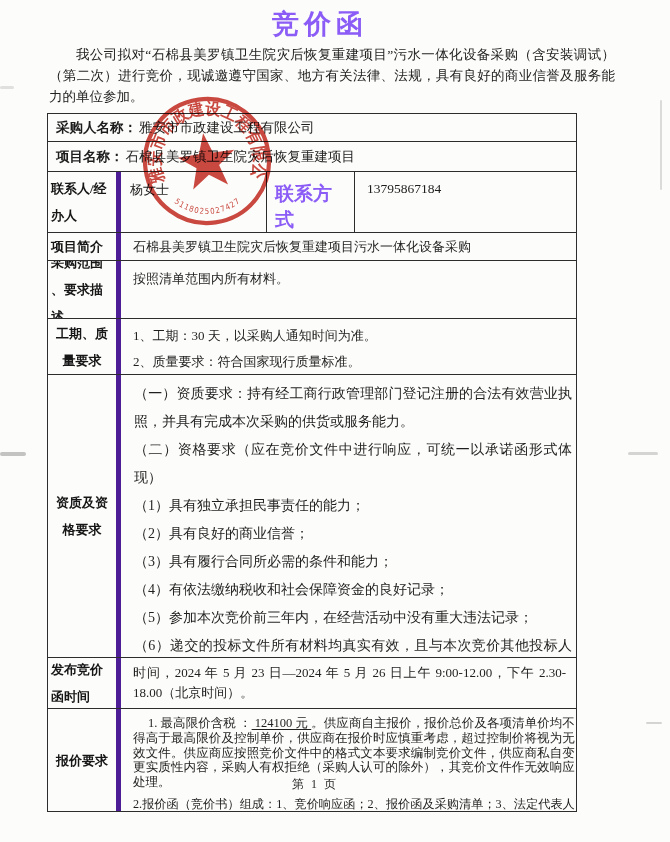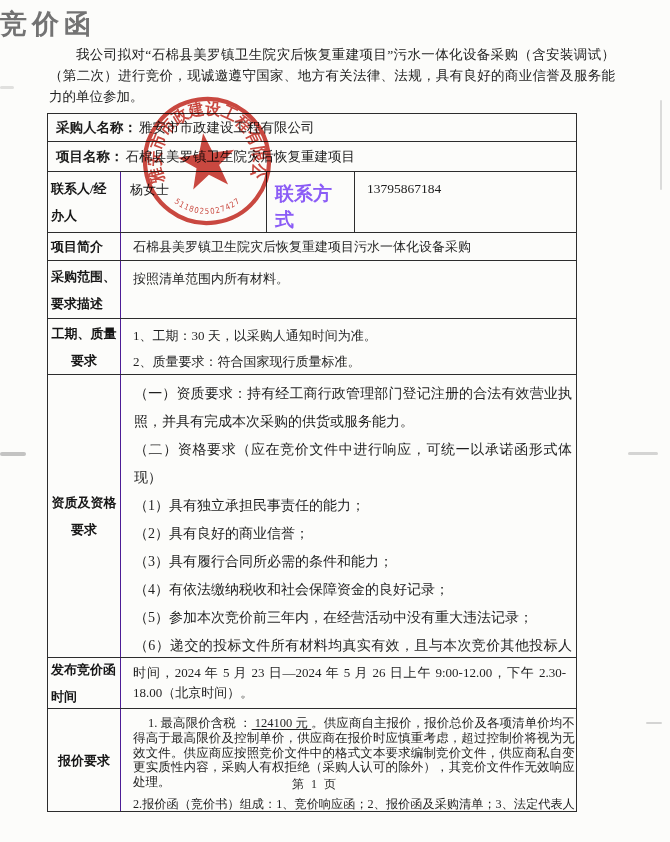--- a/index.html
+++ b/index.html
@@ -4,22 +4,23 @@
 <style>
   html,body{margin:0;padding:0;background:#e8e8e6;}
   .page{
     position:relative;width:670px;height:842px;margin:0 auto;
     background:#fcfcfa;overflow:hidden;
     font-family:"Liberation Serif","DejaVu Serif",serif;
     color:#1d1d1d;
   }
   .title{
     position:absolute;top:6px;left:0;width:640px;margin:0;
+    text-align:center;
     font-family:"Liberation Sans","DejaVu Sans",sans-serif;
-    font-weight:bold;font-size:27px;letter-spacing:5px;color:#737373;
+    font-weight:bold;font-size:27px;letter-spacing:5px;color:#8b5cf6;
   }
   .intro{
     position:absolute;top:44px;left:49px;width:566px;margin:0;
     font-size:13.5px;line-height:21px;text-align:justify;text-indent:2em;
     color:#222;
   }
   
   .btable{
     position:absolute;left:47px;top:113px;width:530px;
     border:1.5px solid #2d2d2d;box-sizing:border-box;background:transparent;
@@ -27,21 +28,21 @@
   .trow{display:flex;border-bottom:1px solid #2d2d2d;box-sizing:border-box;overflow:hidden;}
   .trow:last-child{border-bottom:none;}
   .h-r1{height:30px}.h-r2{height:28px}.h-r3{height:61px}.h-r4{height:28px}
   .h-r5{height:58px}.h-r6{height:56px}.h-r7{height:283px}.h-r8{height:51px}.h-r9{height:102px}
   .fullcell{
     flex:1;display:flex;align-items:center;padding:0 6px 0 8px;
     font-size:13.5px;box-sizing:border-box;white-space:nowrap;
   }
   .fullcell b{font-weight:bold;margin-right:2px;}
   .lblcell{
-    flex:0 0 73px;width:73px;border-right:1px solid #4c1d95;box-sizing:border-box;
+    flex:0 0 73px;width:73px;border-right:5px solid #4c1d95;box-sizing:border-box;
     display:flex;align-items:center;padding:2px 3px;
     font-weight:bold;font-size:13px;line-height:27px;
     word-break:break-all;line-break:anywhere;color:#161616;
   }
   .lbl-center{text-align:center;justify-content:center;}
   .ccell{flex:1;box-sizing:border-box;padding:4px 8px 0 12px;font-size:13px;color:#1f1f1f;}
   .vcenter{display:flex;align-items:center;padding-top:0;}
   
   .c-name{flex:0 0 146px;width:146px;border-right:1px solid #2d2d2d;box-sizing:border-box;
           padding:9px 4px 0 9px;font-size:13px;}

